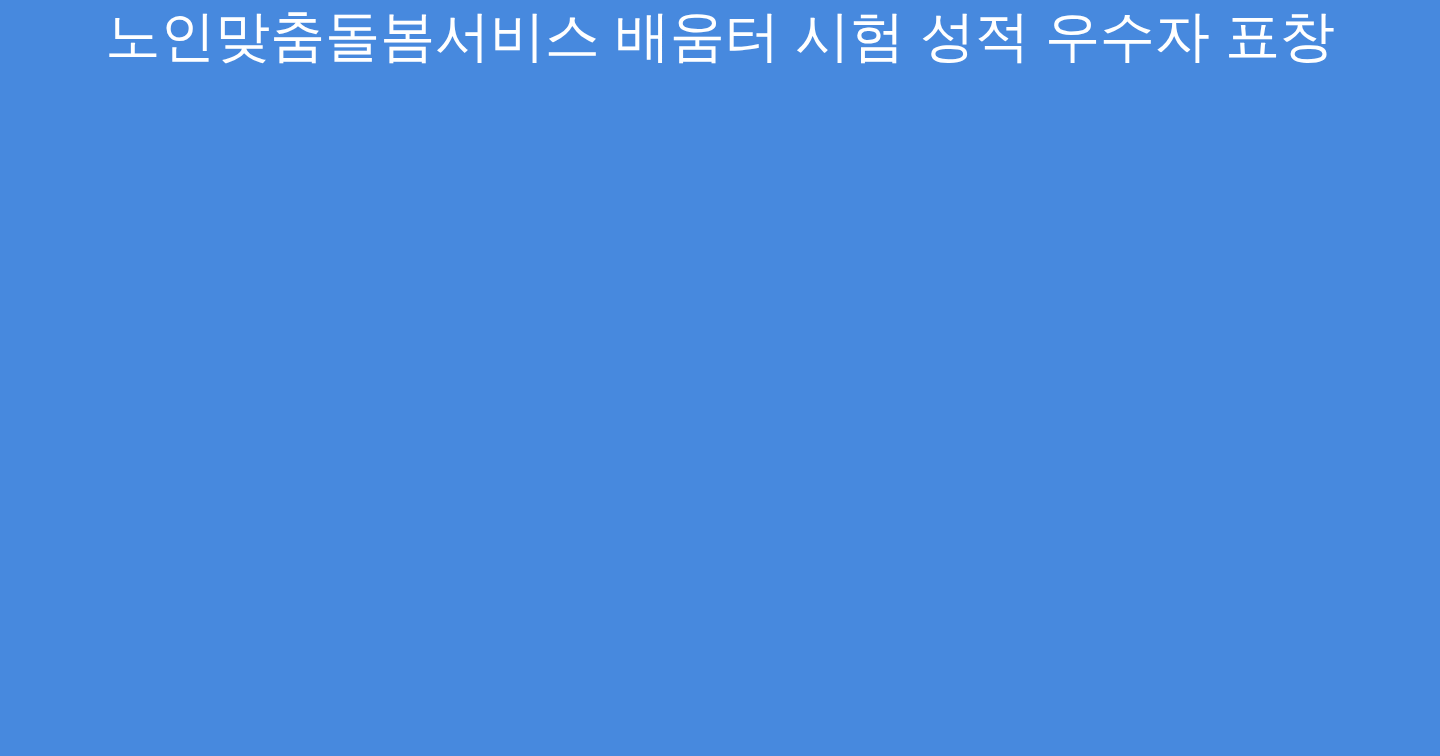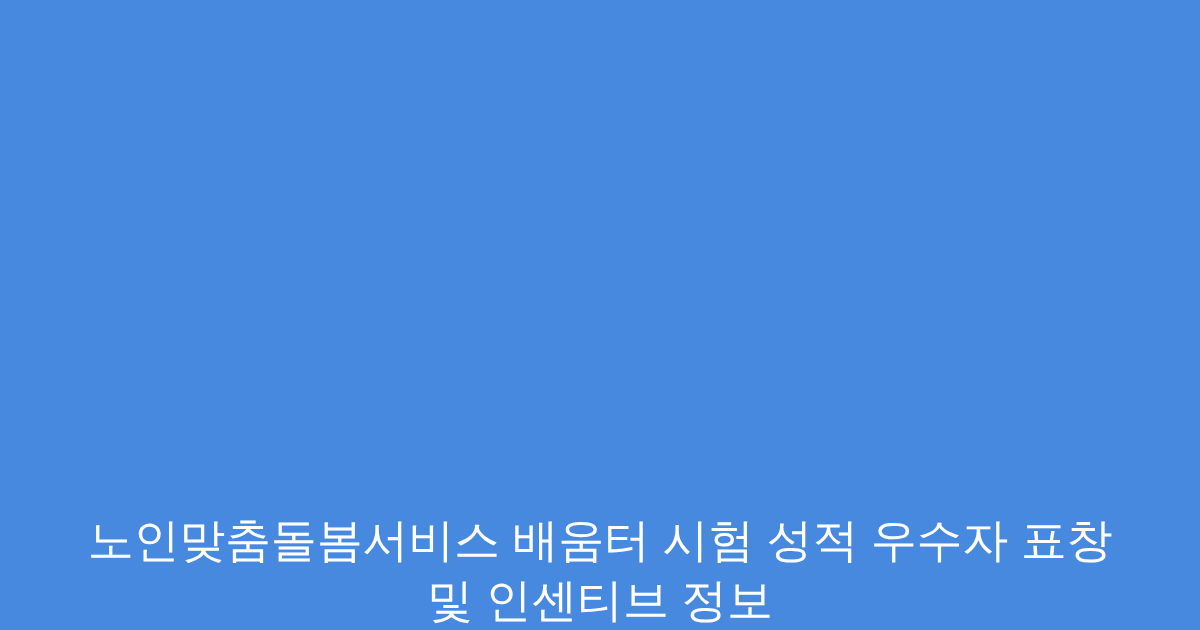--- a/index.html
+++ b/index.html
@@ -17,21 +17,21 @@
   }
 
   
   .og-card {
     position: relative;
     box-sizing: border-box;
     width: 1200px;
     height: 630px;
     background-color: #4789de;
     display: flex;
-    align-items: flex-end;
+    align-items: flex-start;
     justify-content: center;
     padding: 0 48px;
   }
 
   .og-headline {
     margin: 0;
     width: 1104px;
     text-align: center;
     color: #ffffff;
     font-family: "Liberation Sans", "DejaVu Sans", sans-serif;
@@ -50,16 +50,15 @@
     display: block;
   }
 </style>
 </head>
 <body style="background-color: rgb(71, 137, 222);">
 
 <div class="og-card" style="background-color: rgb(71, 137, 222);">
 
   <h1 class="og-headline" style="color: rgb(255, 255, 255);">
     <span class="line">노인맞춤돌봄서비스 배움터 시험 성적 우수자 표창</span>
-    <span class="line">및 인센티브 정보</span>
   </h1>
 
 </div>
 
 </body></html>

